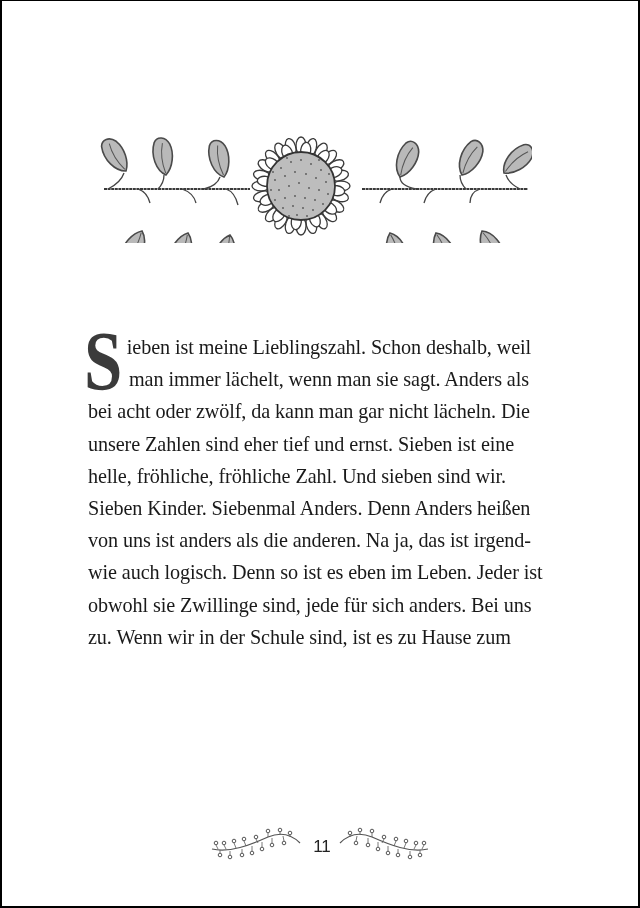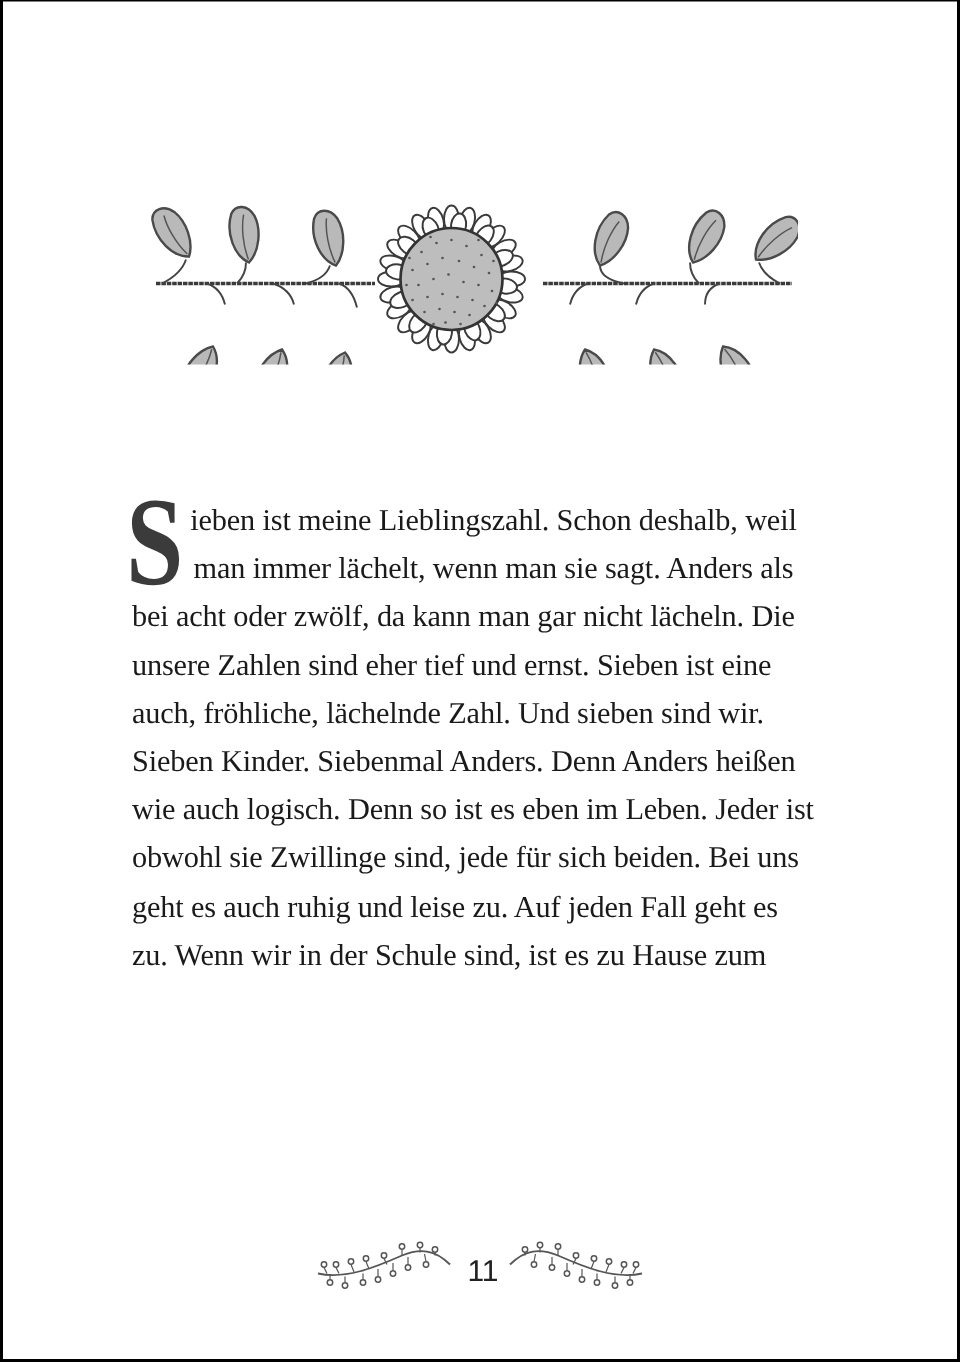--- a/index.html
+++ b/index.html
@@ -78,21 +78,21 @@
       left: 336px;
       top: 0;
     }
     .page-number {
       position: absolute;
       left: 300px;
       top: 10px;
       width: 40px;
       text-align: center;
       font-family: "Liberation Sans", "DejaVu Sans", sans-serif;
-      font-size: 20px;
+      font-size: 17px;
       color: #222;
     }
   </style>
 </head>
 <body>
 
 <div class="page">
 
   <div class="ornament-top">
     <svg width="432" height="110" viewBox="0 0 432 110">
@@ -219,25 +219,25 @@
       </g>
     </svg>
   </div>
 
   <div class="text-block">
     <span class="dropcap">S</span>
     <span class="line indented">ieben ist meine Lieblingszahl. Schon deshalb, weil</span>
     <span class="line indented">man immer lächelt, wenn man sie sagt. Anders als</span>
     <span class="line">bei acht oder zwölf, da kann man gar nicht lächeln. Die</span>
     <span class="line">unsere Zahlen sind eher tief und ernst. Sieben ist eine</span>
-    <span class="line">auch, fröhliche, lächelnde Zahl. Und sieben sind wir.</span>
+    <span class="line">helle, fröhliche, fröhliche Zahl. Und sieben sind wir.</span>
     <span class="line">Sieben Kinder. Siebenmal Anders. Denn Anders heißen</span>
+    <span class="line">von uns ist anders als die anderen. Na ja, das ist irgend-</span>
     <span class="line">wie auch logisch. Denn so ist es eben im Leben. Jeder ist</span>
-    <span class="line">obwohl sie Zwillinge sind, jede für sich beiden. Bei uns</span>
-    <span class="line">geht es auch ruhig und leise zu. Auf jeden Fall geht es</span>
+    <span class="line">obwohl sie Zwillinge sind, jede für sich anders. Bei uns</span>
     <span class="line">zu. Wenn wir in der Schule sind, ist es zu Hause zum</span>
   </div>
 
   <div class="footer">
     <svg class="vine-left" width="92" height="34" viewBox="0 0 92 34">
       <path d="M2,22 C20,26 40,18 58,10 C70,5 80,6 90,16" fill="none" stroke="#555" stroke-width="1.2"></path>
       <g fill="none" stroke="#555" stroke-width="1">
         <circle cx="6" cy="16" r="1.8"></circle>
           <circle cx="10" cy="28" r="1.8"></circle>
           <circle cx="14" cy="16" r="1.8"></circle>

